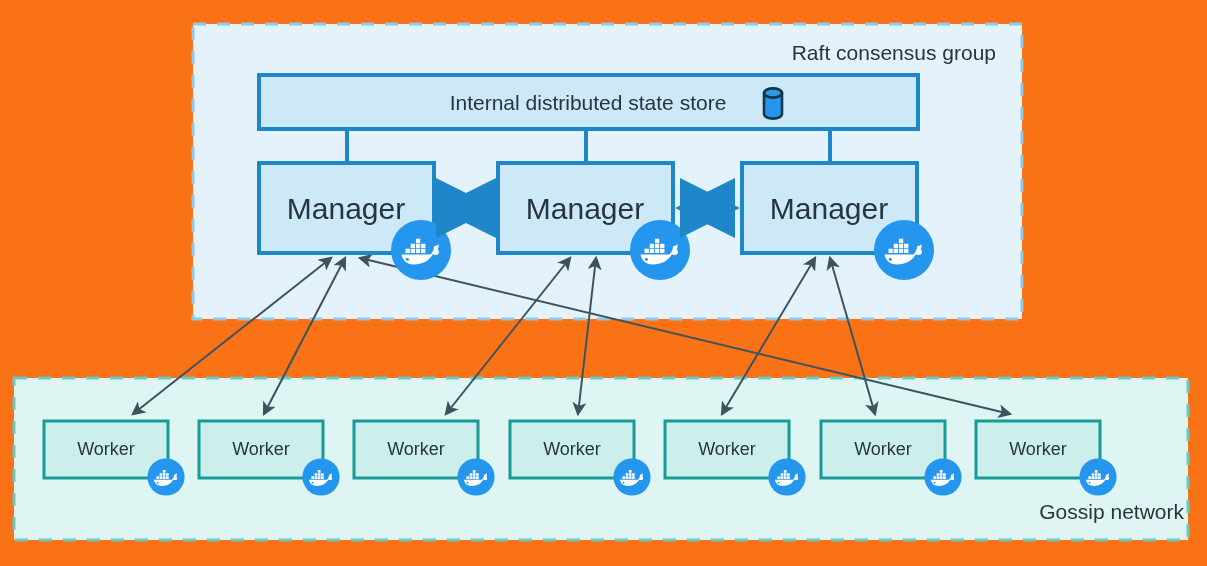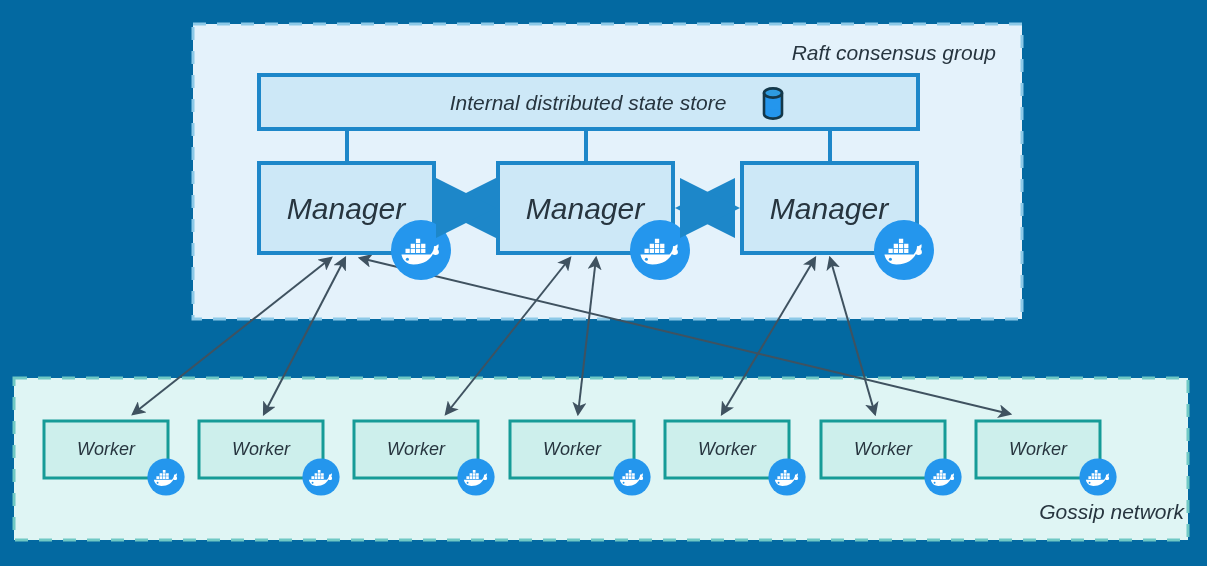--- a/index.html
+++ b/index.html
@@ -7,23 +7,22 @@
     padding: 0;
     background: #ffffff;
   }
   body {
     font-family: "Liberation Sans", sans-serif;
   }
   #diagram-root {
     position: relative;
     width: 1207px;
     height: 566px;
-    background: #0369a1;
+    background: #f97316;
     overflow: hidden;
-    font-style: italic;
   }
   #diagram-svg {
     position: absolute;
     left: 0;
     top: 0;
     width: 1207px;
     height: 566px;
   }
   .grp-label {
     font-size: 21px;

